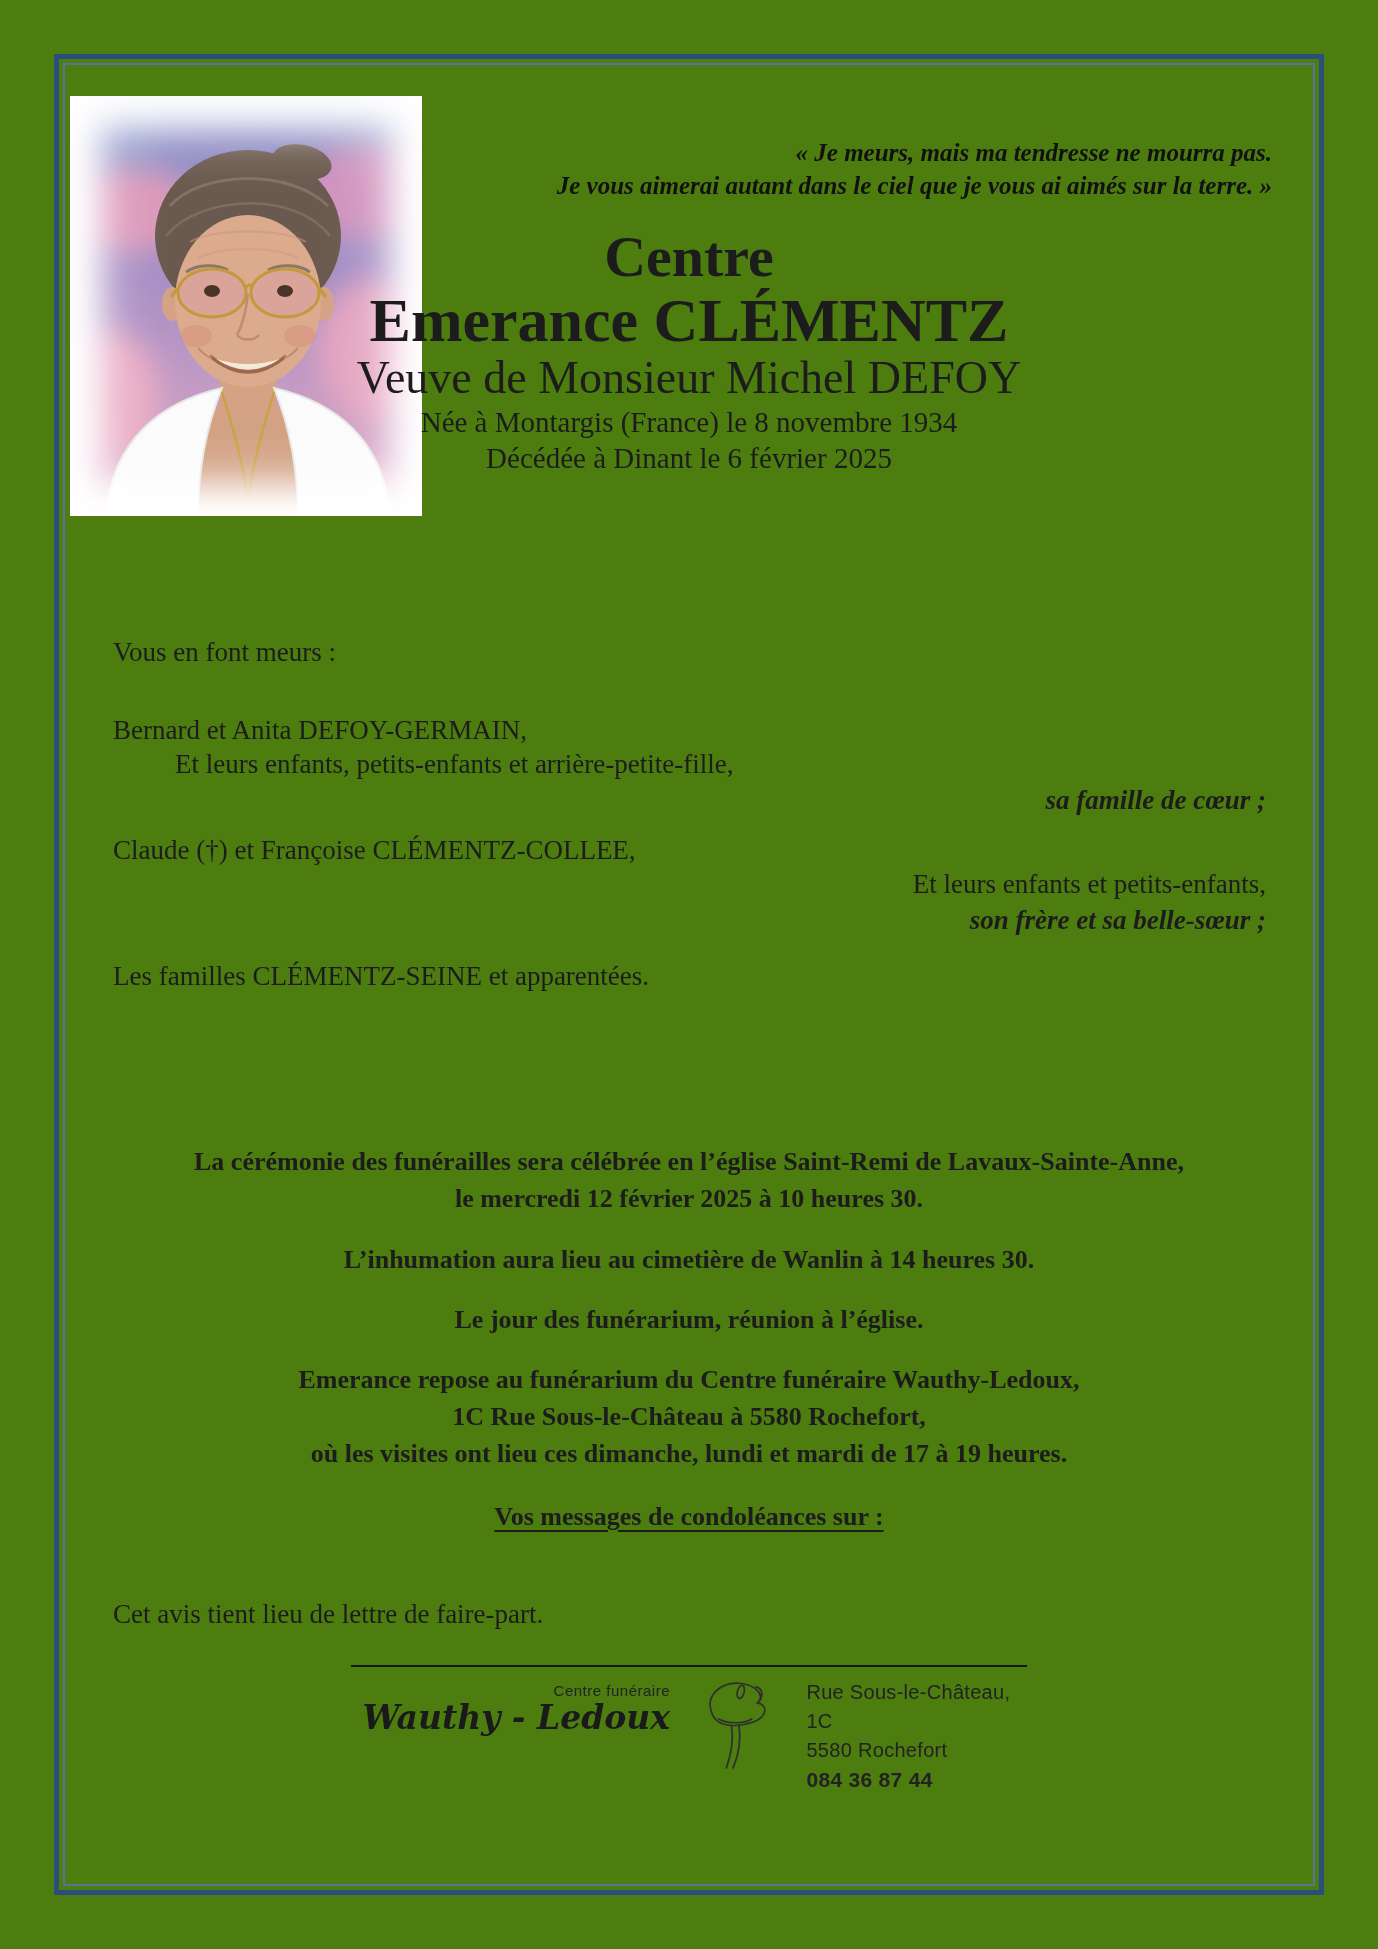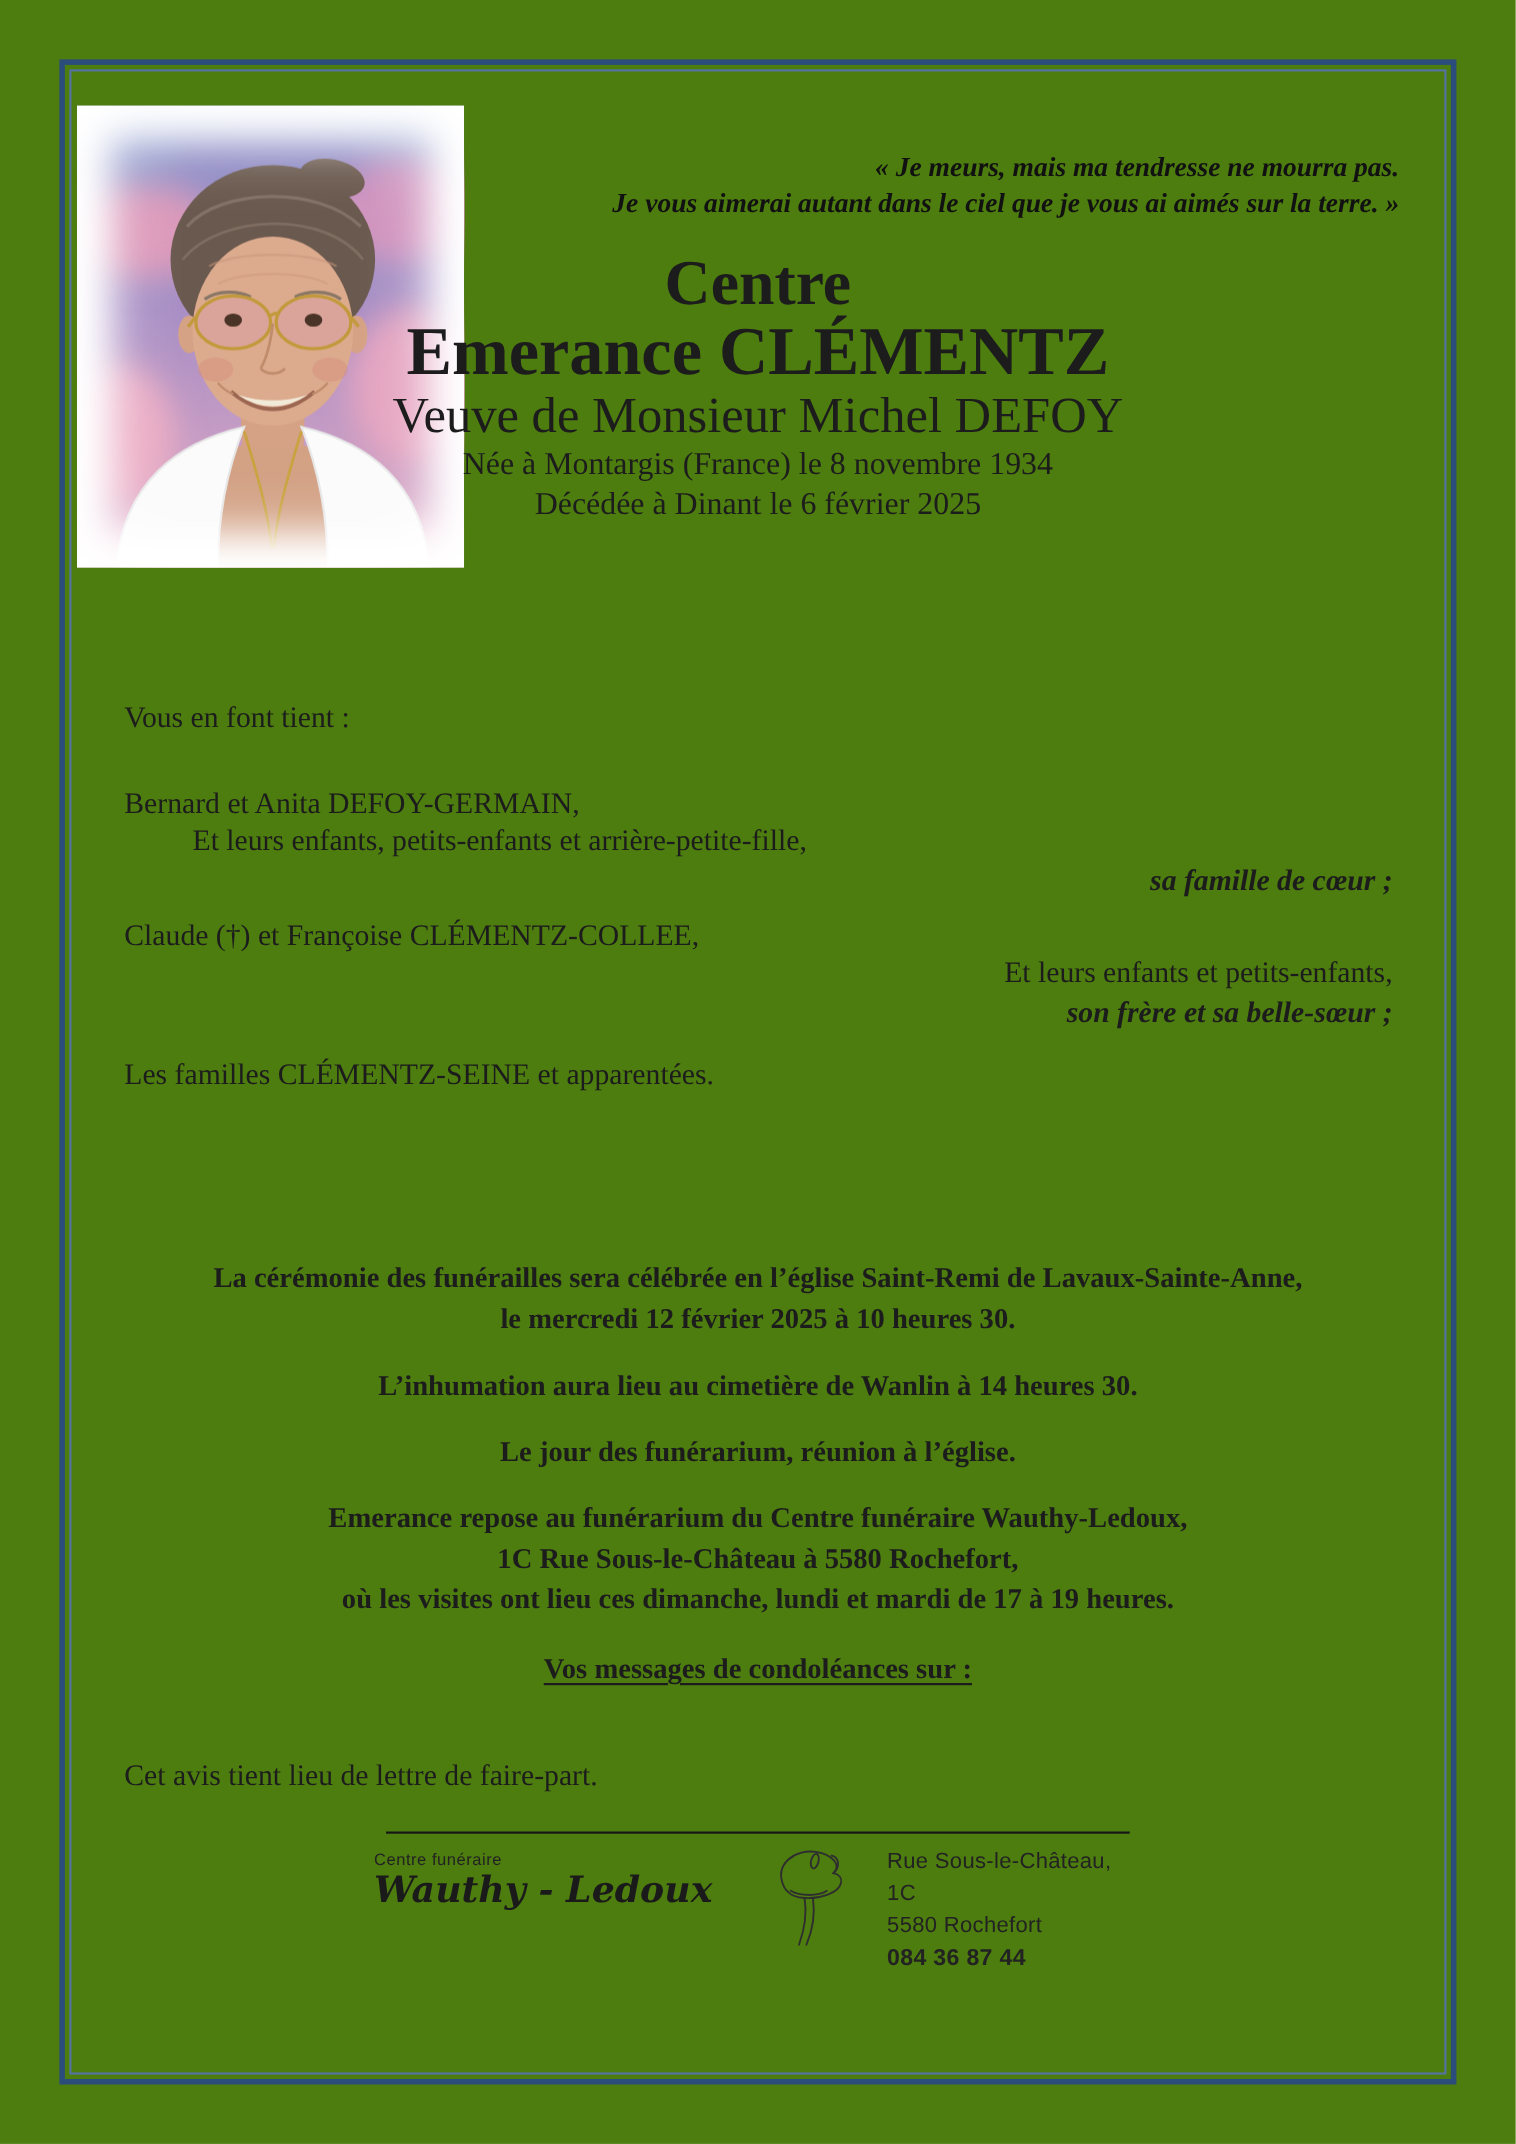--- a/index.html
+++ b/index.html
@@ -96,21 +96,21 @@
     position:absolute; top:1665px; left:50%;
     width:676px; transform:translateX(-50%);
     border-top:2px solid #161616;
   }
   .footer {
     position:absolute; top:1676px; left:50%;
     transform:translateX(-50%);
     display:flex; align-items:flex-start; gap:26px;
     font-family:"Liberation Sans", sans-serif;
   }
-  .brand { text-align:left; padding-top:6px; min-width:330px; }
+  .brand { text-align:right; padding-top:6px; min-width:330px; }
   .brand-top {
     font-size:15px; letter-spacing:0.5px; color:#222;
     font-family:"Liberation Sans", sans-serif;
   }
   .brand-name {
     font-size:33px; line-height:38px;
     font-family:"DejaVu Serif", serif;
     font-style:italic; font-weight:bold;
     color:#1a1a1a;
   }
@@ -208,21 +208,21 @@
 
   <div class="titles">
     <div class="t-madame">Centre</div>
     <div class="t-name">Emerance CLÉMENTZ</div>
     <div class="t-veuve">Veuve de Monsieur Michel DEFOY</div>
     <div class="t-birth">Née à Montargis (France) le 8 novembre 1934</div>
     <div class="t-death">Décédée à Dinant le 6 février 2025</div>
   </div>
 
   <div class="body-text">
-    <p>Vous en font tient :</p>
+    <p>Vous en font meurs :</p>
 
     <p class="p-fam1">Bernard et Anita DEFOY-GERMAIN,</p>
     <p class="indent1">Et leurs enfants, petits-enfants et arrière-petite-fille,</p>
     <p class="relation">sa famille de cœur ;</p>
 
     <p class="p-fam2">Claude (†) et Françoise CLÉMENTZ-COLLEE,</p>
     <p class="indent2">Et leurs enfants et petits-enfants,</p>
     <p class="relation">son frère et sa belle-sœur ;</p>
 
     <p class="p-families">Les familles CLÉMENTZ-SEINE et apparentées.</p>

